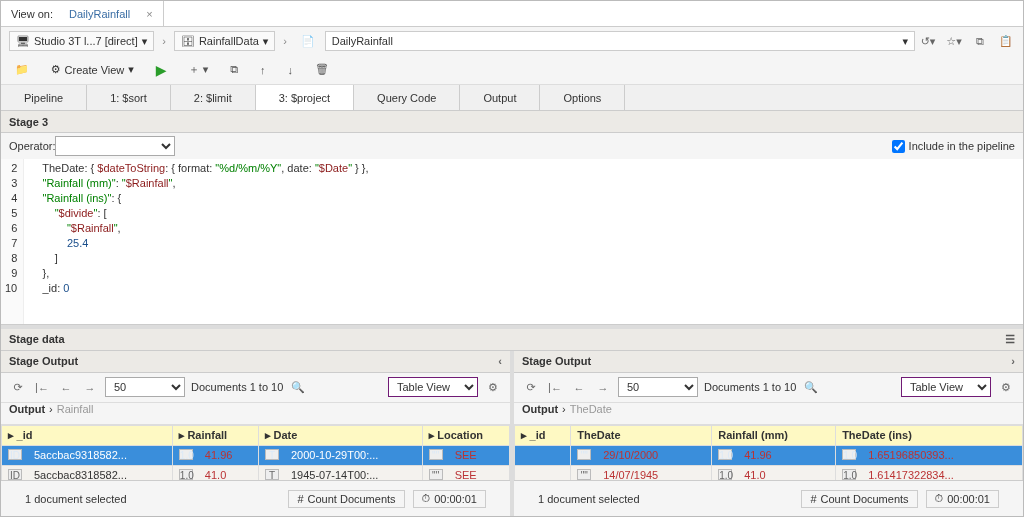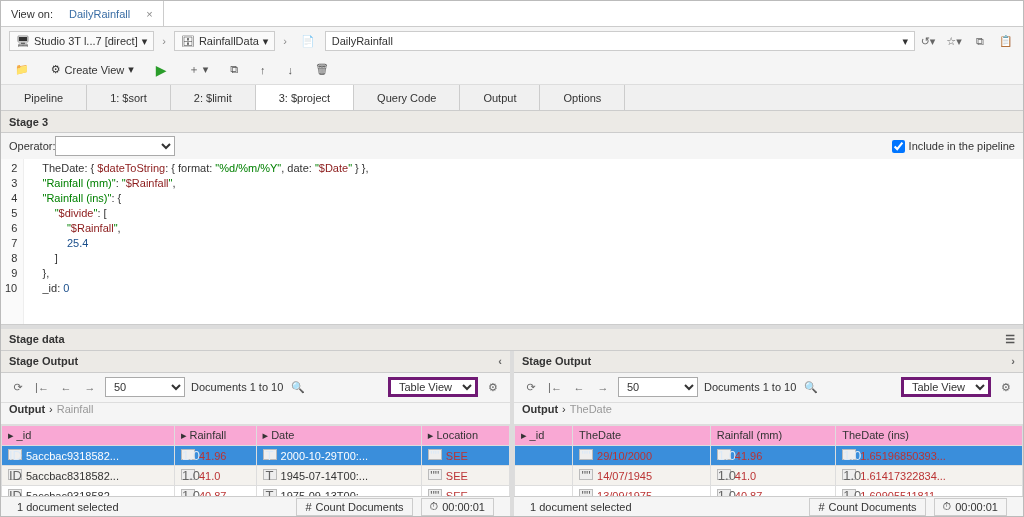--- a/index.html
+++ b/index.html
@@ -31,35 +31,35 @@
 .codebody div{height:15px;line-height:15px}
 .k{color:#8b1a1a}.s{color:#008000}.n{color:#1a4e8b}
 .splith{width:4px;background:#dcdcdc;cursor:col-resize}
 .splitv{height:4px;background:#dcdcdc;cursor:row-resize}
 .panels{flex:1;display:flex;min-height:0}
 .panel{flex:1;display:flex;flex-direction:column;min-width:0}
 .panel-hdr{height:22px;background:#eceae6;display:flex;align-items:center;padding:0 8px;font-weight:600;border-bottom:1px solid #ccc}
 .panel-hdr .hdr-arrow{margin-left:auto;color:#666}
 .panel-tools{height:30px;background:#f5f5f5;border-bottom:1px solid #ddd;display:flex;align-items:center;gap:6px;padding:0 8px}
 .pagesel{border:1px solid #aaa;height:20px;width:80px;background:#fff;padding:0 4px}
-.viewsel{border:3px solid #701a75;height:20px;width:90px;background:#fff;padding:0 4px}
+.viewsel{border:1px solid #701a75;height:20px;width:90px;background:#fff;padding:0 4px}
 .pt-right{margin-left:auto;display:flex;align-items:center;gap:6px}
 .outpath{height:22px;padding:0 8px;display:flex;gap:4px;border-bottom:1px solid #ddd;background:#f5f5f5}
 .outpath b{font-weight:600}
 .outpath .gray{color:#999}
 .tbl{flex:1;overflow:auto;background:#fff}
 table{border-collapse:collapse;width:100%}
 th,td{border:1px solid #ddd;padding:2px 6px;height:20px;text-align:left;white-space:nowrap;overflow:hidden}
-th{background:#f9a8d4;font-weight:400}
+th{background:#fef9c3;font-weight:700}
 tr.sel td{background:#3a8edb;color:#fff}
 tr.sel td .ty{color:#dbe9f7}
 tr.odd td{background:#f4f2ee}
-.ty{display:inline-block;width:14px;height:11px;font-size:13px;text-align:center;line-height:11px;margin-right:4px;color:#666;border:1px solid #bbb;background:#eee}
+.ty{display:inline-block;width:14px;height:11px;font-size:10px;text-align:center;line-height:11px;margin-right:12px;color:#666;border:1px solid #bbb;background:#eee}
 .red{color:#b33}
-.statusbar{height:20px;background:#f5f5f5;border-top:1px solid #ccc;display:flex;align-items:center;padding:0 16px;gap:8px}
+.statusbar{height:36px;background:#f5f5f5;border-top:1px solid #ccc;display:flex;align-items:center;padding:0 24px;gap:8px}
 .sb-left{flex:1}
 .sb-btn{border:1px solid #ccc;height:18px;padding:0 8px;display:flex;align-items:center;gap:4px;cursor:pointer}
 .codewrap{flex:1;display:flex;flex-direction:column;min-height:0;height:130px}
 .data-hdr{display:flex;align-items:center}
 .data-icon{margin-left:auto;color:#555}
 </style>
 </head>
 <body>
 
 <div class="tabbar">

